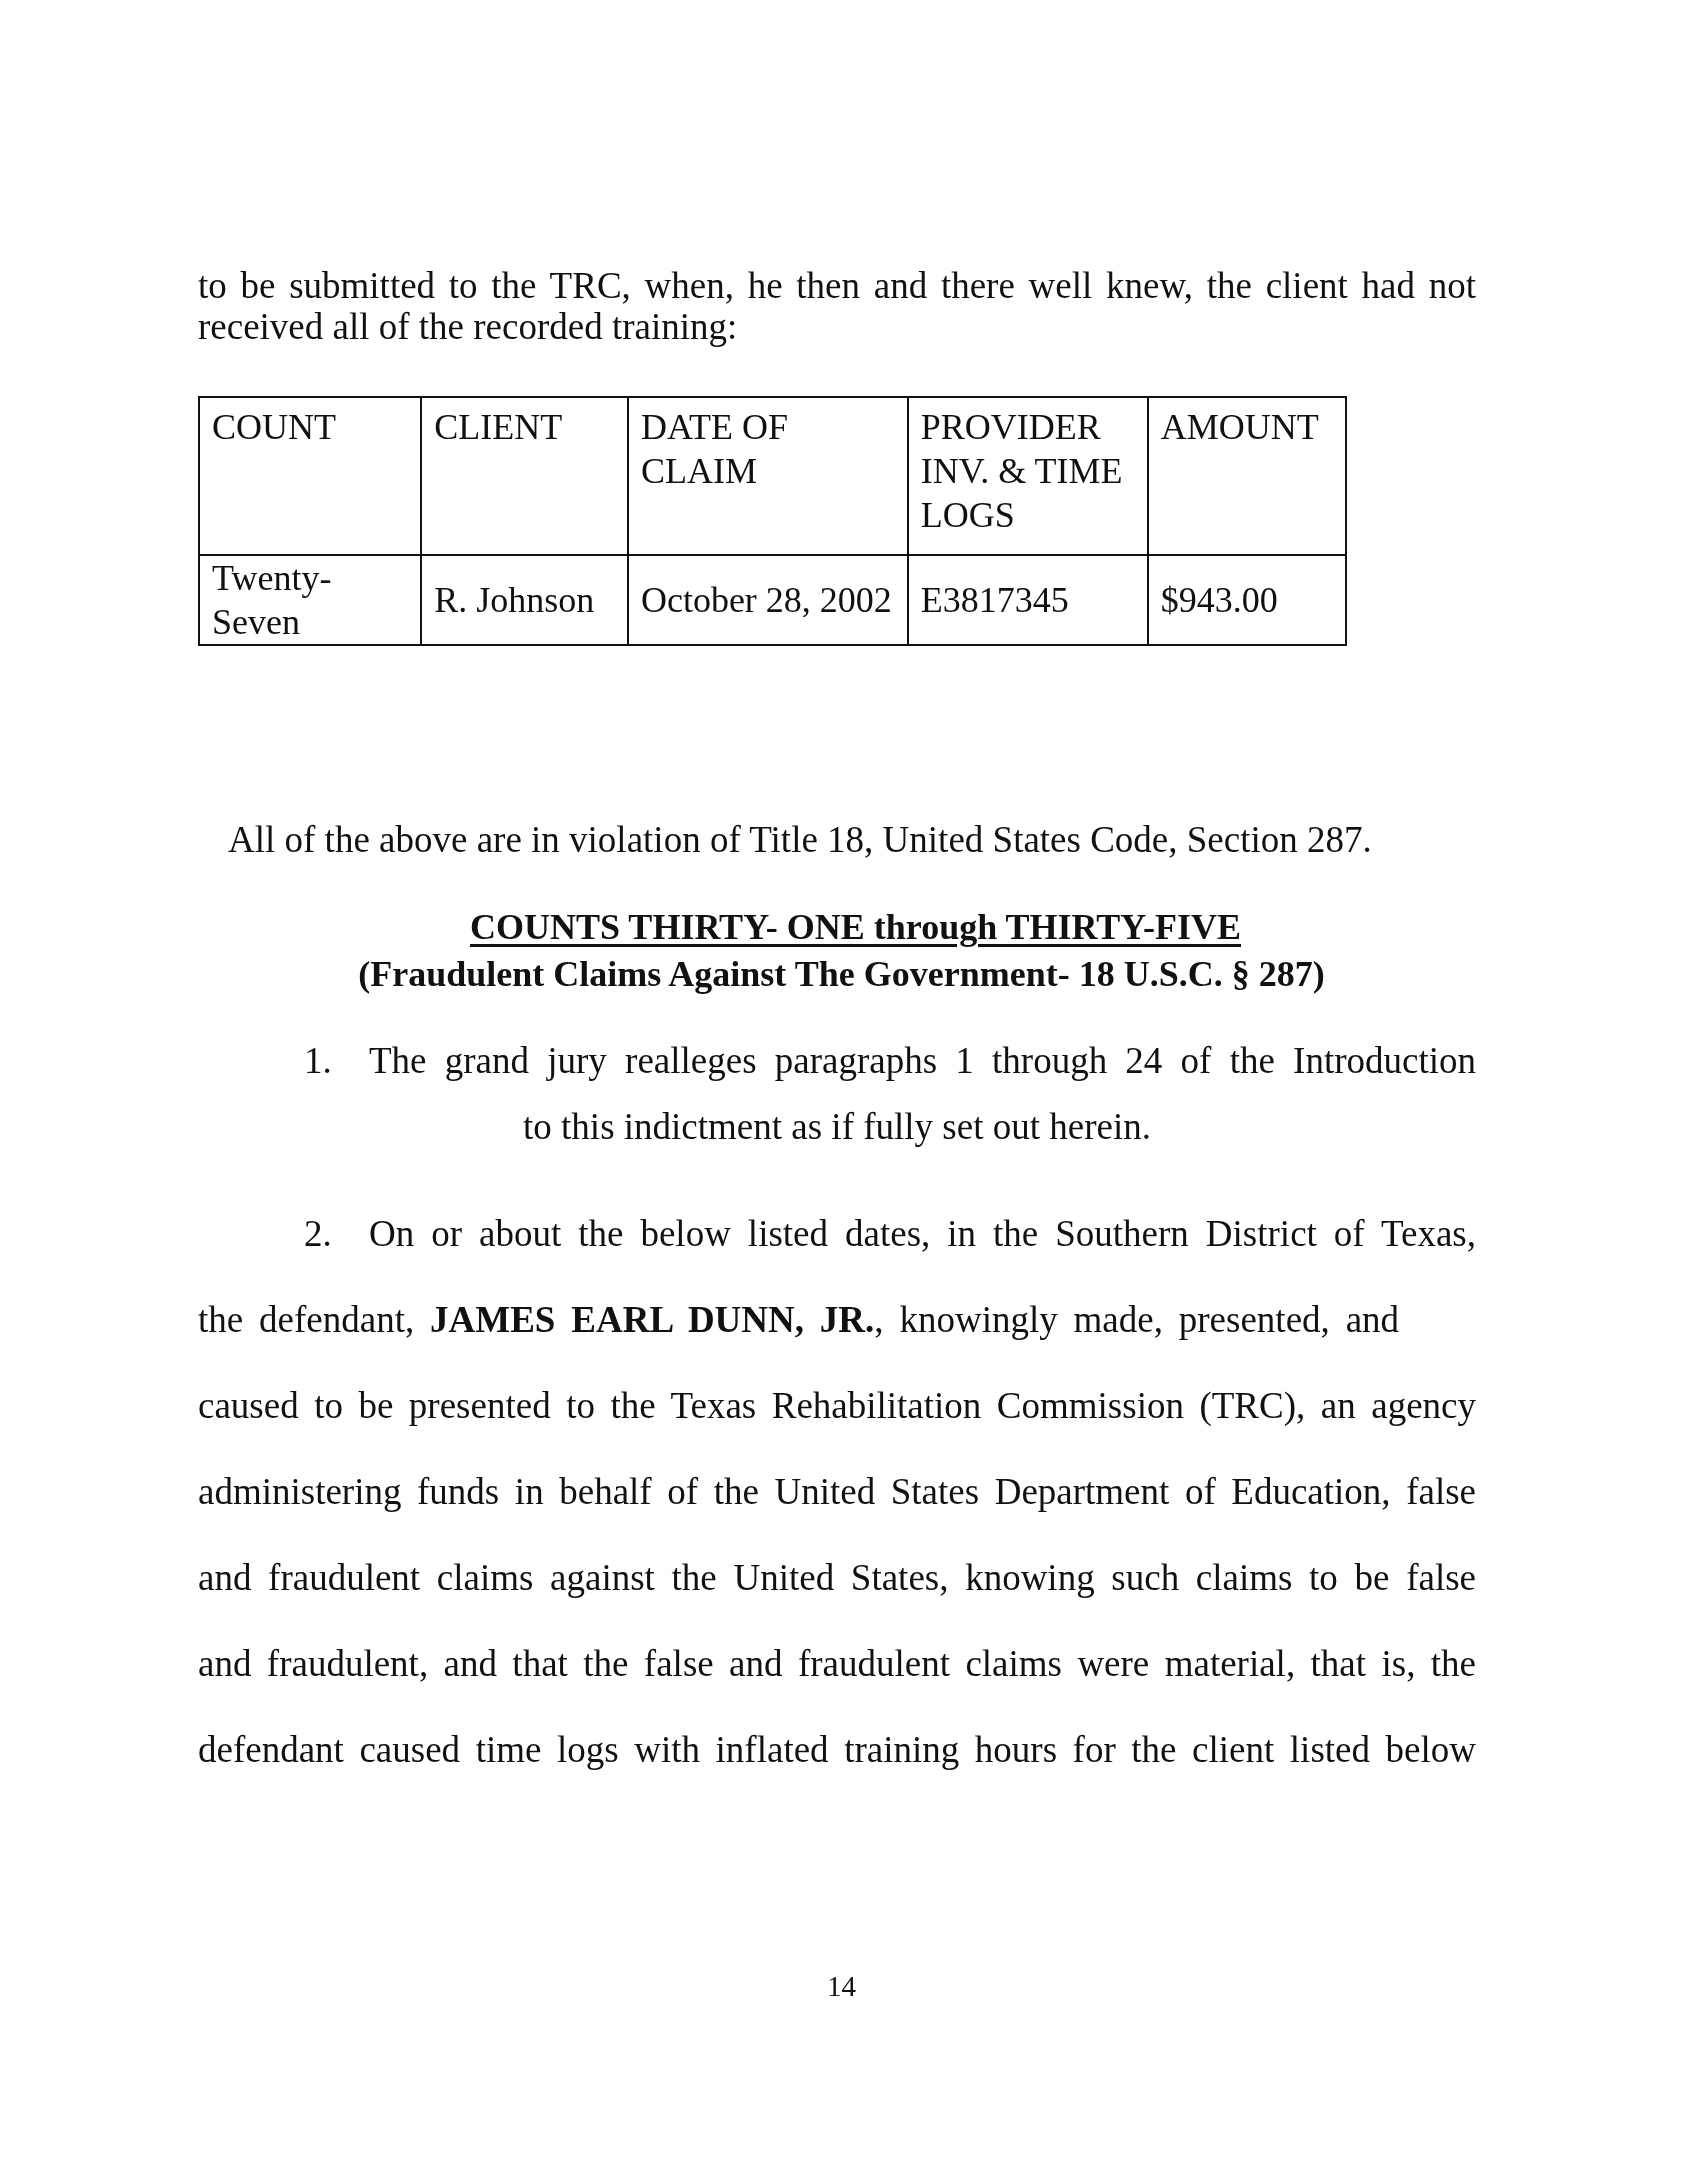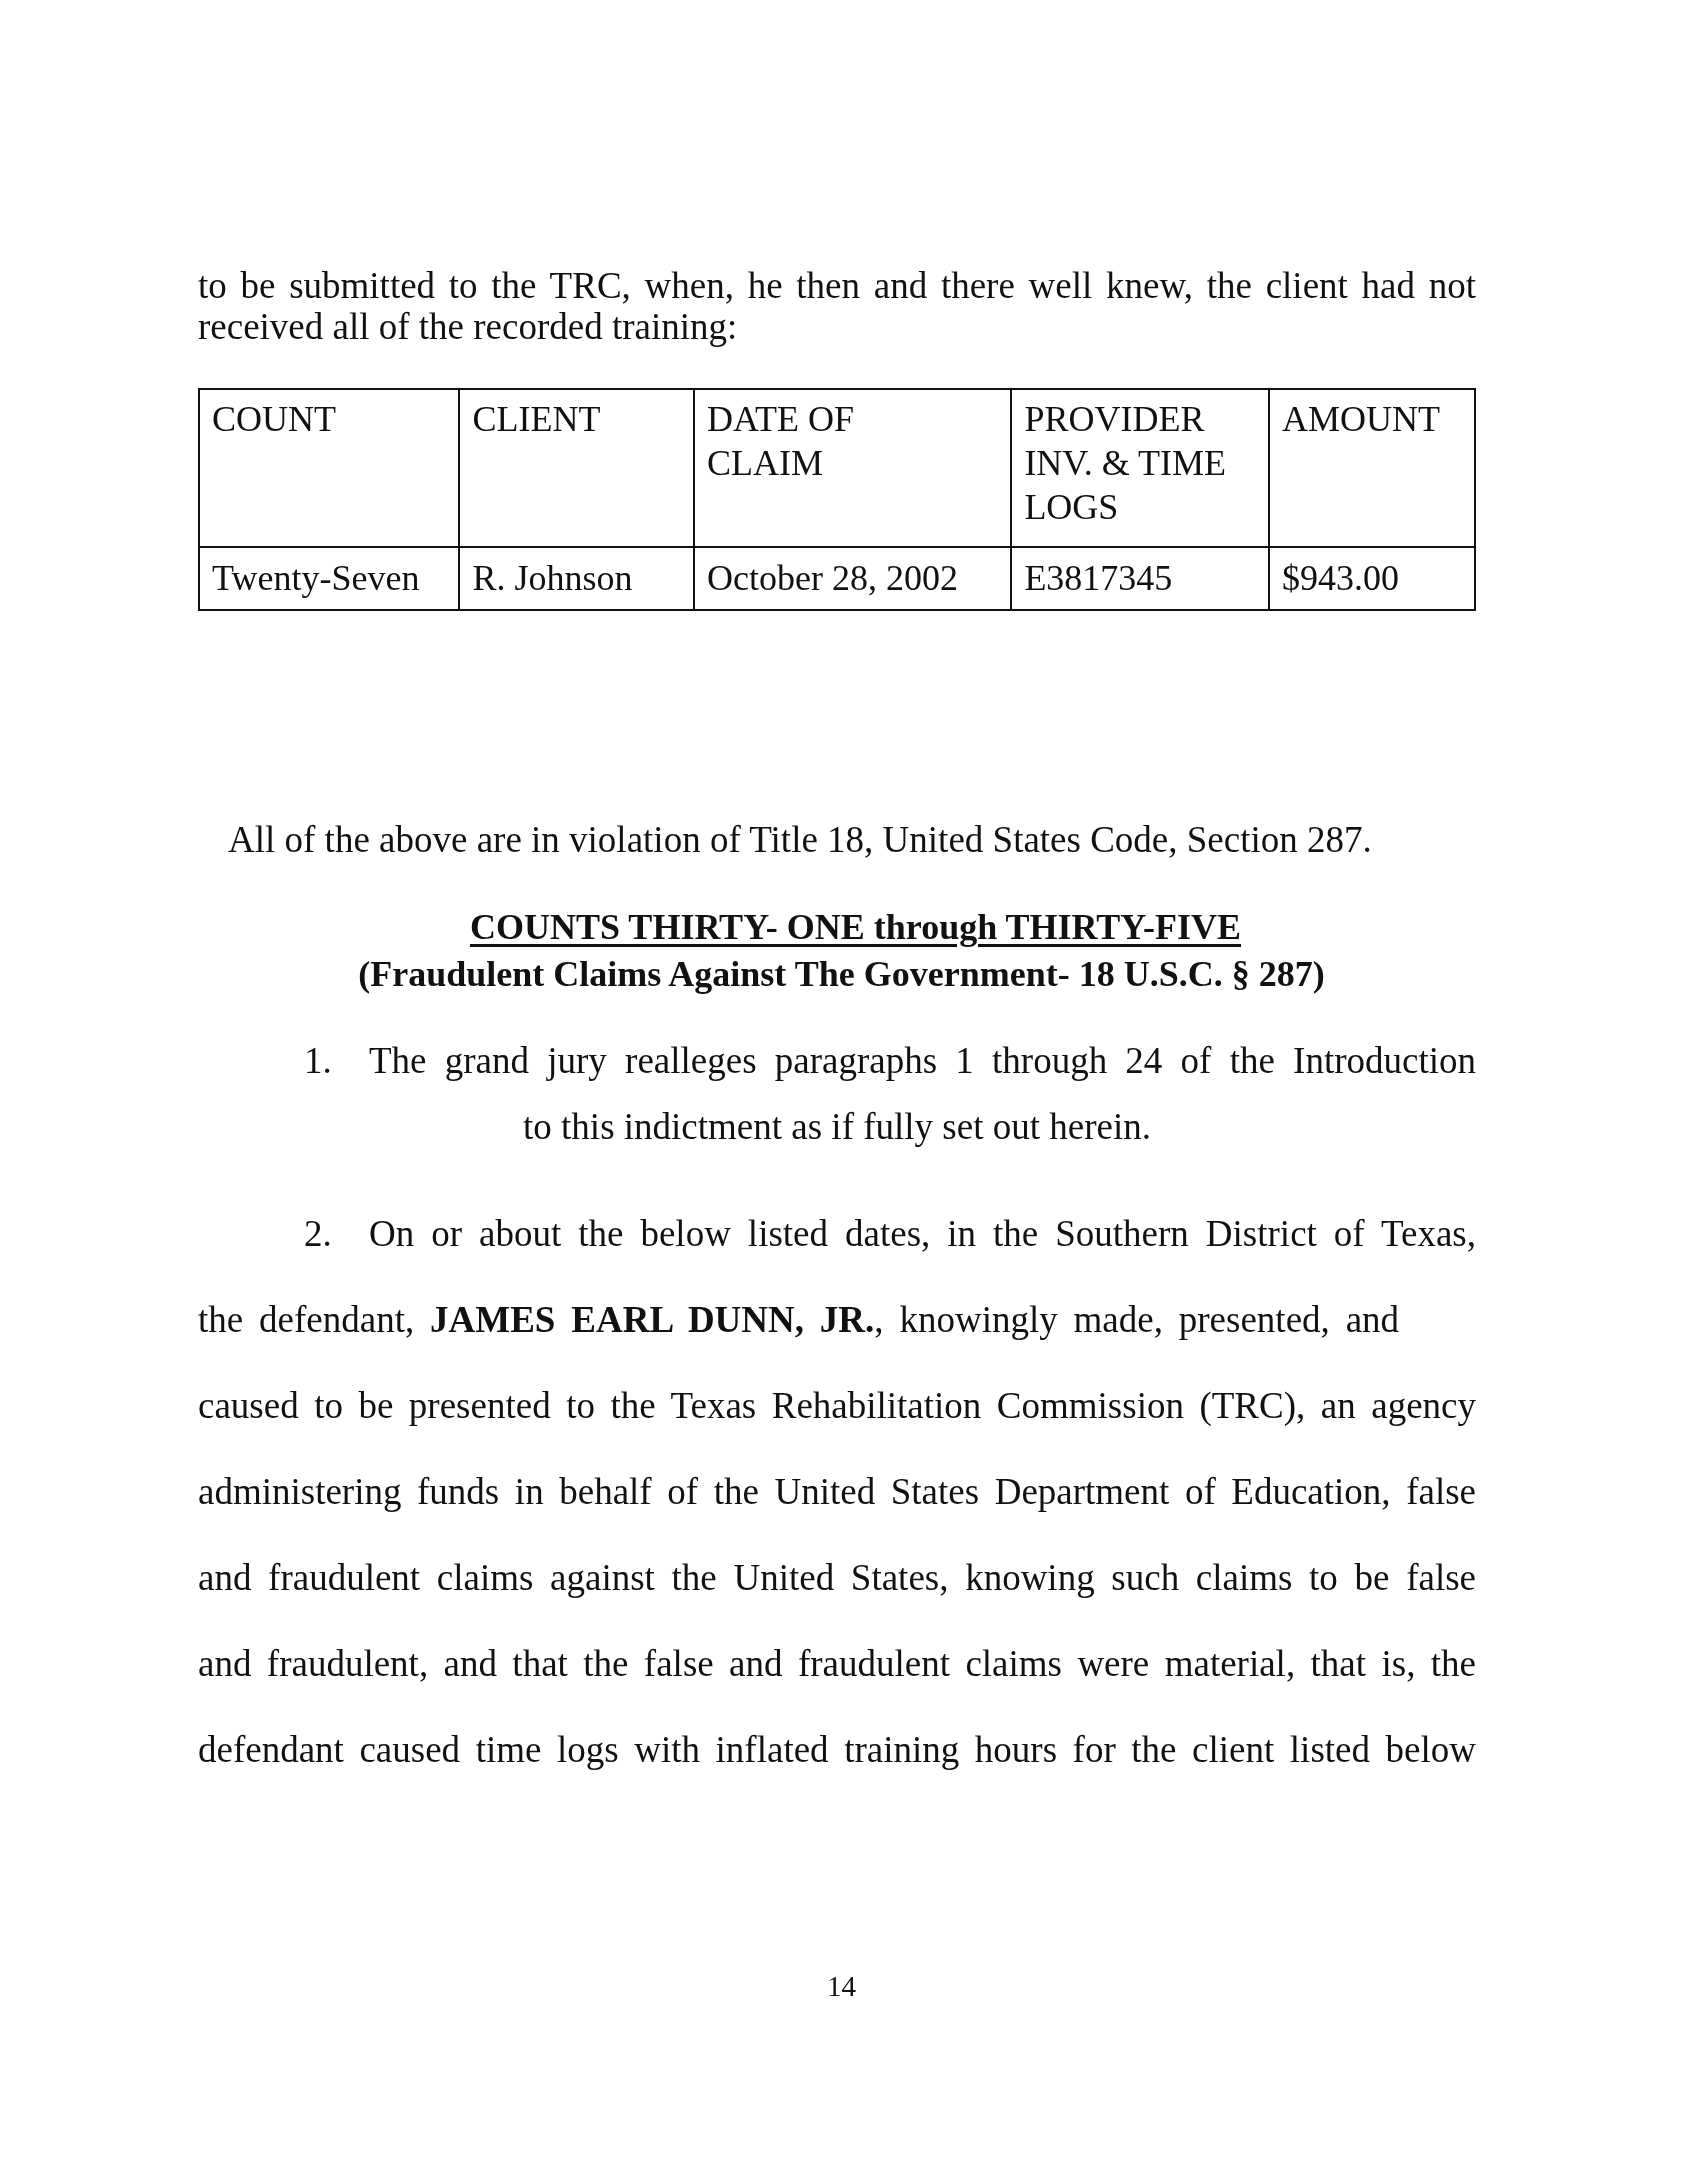--- a/index.html
+++ b/index.html
@@ -1,20 +1,20 @@
 <!DOCTYPE html>
 <html style="font-size:10.6px"><head>
 <meta charset="utf-8">
 <style>
   html, body { margin:0; padding:0; background:#ffffff; }
   body { width:1683px; height:2183px; position:relative; overflow:hidden;
          font-family:"Liberation Serif", "DejaVu Serif", serif; color:#111; }
   .line { position:absolute; left:198px; width:1278px; font-size:37px; line-height:42px; white-space:nowrap; }
   .just { text-align:justify; text-align-last:justify; white-space:normal; }
-  table.claims { position:absolute; left:198px; top:388px; width:1278px; border-collapse:collapse; font-size:36px; }
+  table.claims { position:absolute; left:198px; top:396px; width:1149px; border-collapse:collapse; font-size:36px; }
   table.claims th, table.claims td { border:2.6px solid #111; font-weight:normal; text-align:left; vertical-align:top;
         padding:6.6px 12px 0 12px; line-height:44px; }
   table.claims thead th { height:149px; }
   table.claims tbody td { height:61px; vertical-align:middle; padding-top:0; }
   .violation { position:absolute; left:228px; top:819px; font-size:37px; line-height:42px; white-space:nowrap; }
   .heading { position:absolute; left:0; width:1683px; text-align:center; font-weight:bold; font-size:36px; line-height:42px; }
   .heading .ul { text-decoration:underline; text-decoration-thickness:2.6px; text-underline-offset:5.3px; }
   .num { display:inline-block; width:171px; padding-left:106px; box-sizing:border-box; }
   .pagenum { position:absolute; left:0; width:1683px; top:1970px; text-align:center; font-size:29px; }
   .bold { font-weight:bold; }

